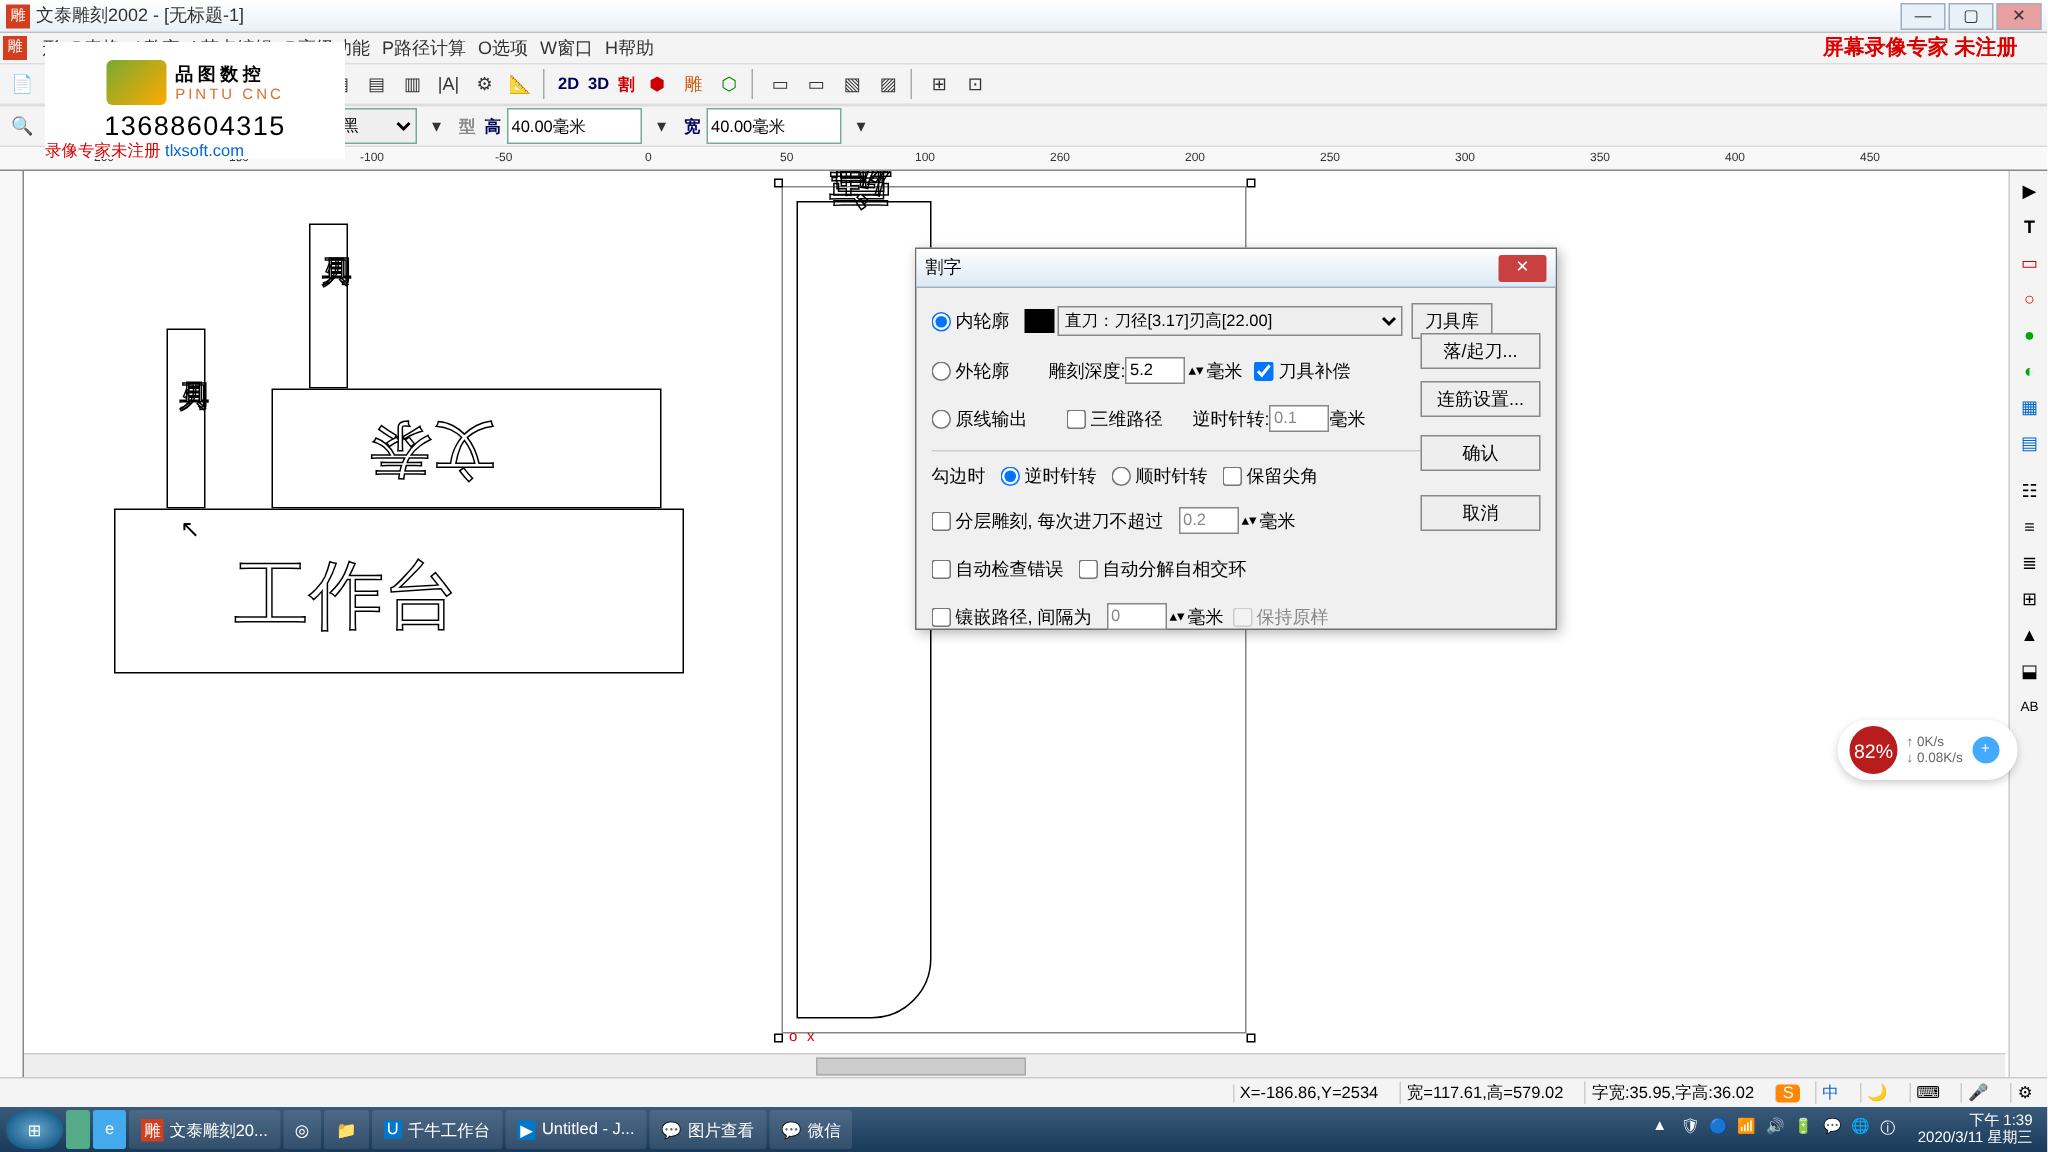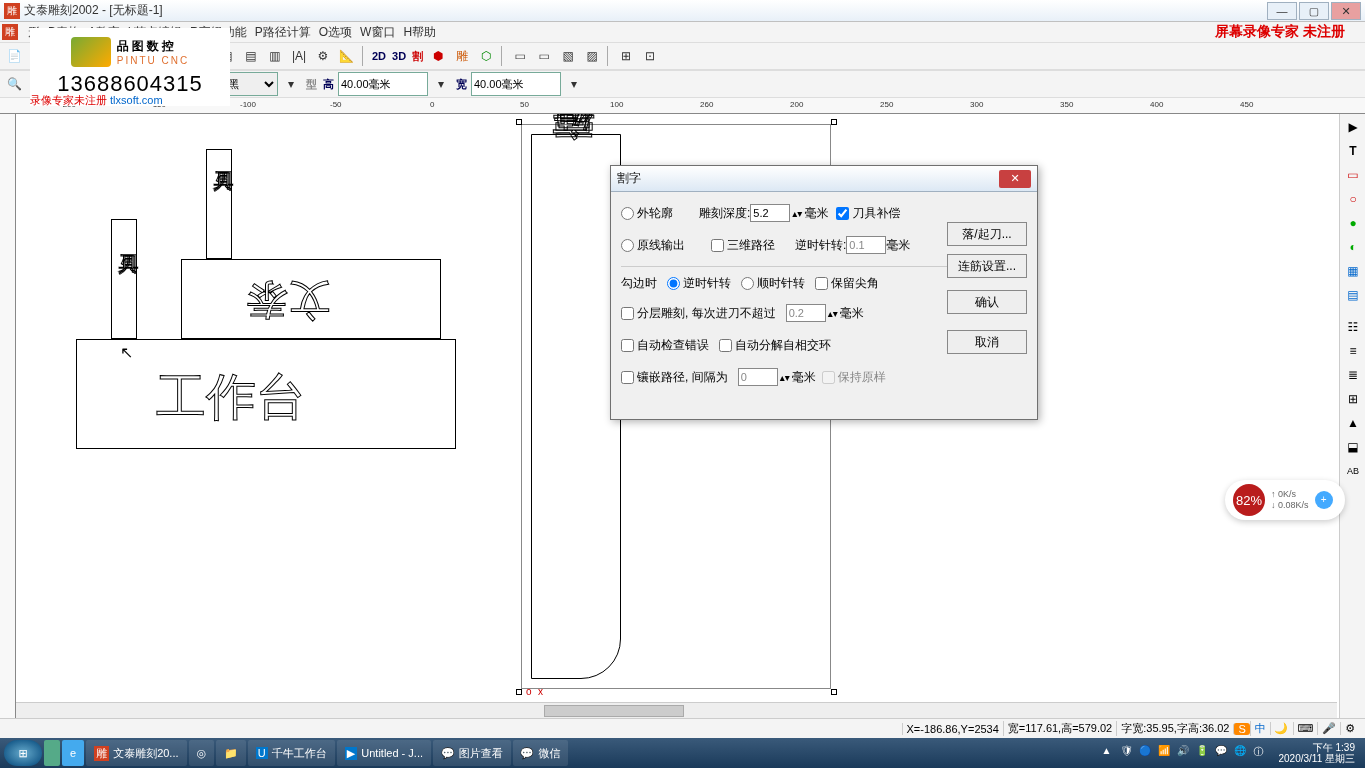--- a/index.html
+++ b/index.html
@@ -16,21 +16,21 @@
 .menubar { height:20px; display:flex; align-items:center; font-size:12px; padding-left:2px; background:#f4f4f4; position:relative; }
 .menubar .m { padding:2px 4px; cursor:pointer; color:#333; }
 .menubar .watermark { position:absolute; right:20px; color:#d00; font-size:14px; font-weight:bold; }
 
 
 .logo { position:absolute; left:30px; top:28px; width:200px; height:78px; background:#fff; z-index:50; display:flex; flex-direction:column; align-items:center; justify-content:center; border:none; }
 .logo .brand { display:flex; align-items:center; gap:6px; }
 .logo .mark { width:40px; height:30px; background:linear-gradient(135deg,#7a3,#fa0); border-radius:4px; }
 .logo .txt1 { font-size:12px; font-weight:bold; letter-spacing:3px; }
 .logo .txt2 { font-size:10px; color:#e07030; letter-spacing:2px; }
-.logo .phone { font-size:22px; margin-top:4px; letter-spacing:1px; }
+.logo .phone { font-size:18px; margin-top:4px; letter-spacing:1px; }
 .logo .wm2 { position:absolute; bottom:-2px; left:0; font-size:11px; }
 .logo .wm2 .r { color:#d00; }
 .logo .wm2 .b { color:#06c; }
 
 
 .tb { height:28px; background:#f4f4f4; border-top:1px solid #ddd; border-bottom:1px solid #ddd; display:flex; align-items:center; padding:0 4px; gap:2px; font-size:11px; }
 .tb .btn { width:22px; height:22px; border:1px solid transparent; display:inline-flex; align-items:center; justify-content:center; cursor:pointer; font-size:12px; color:#333; }
 .tb .sep { width:4px; height:20px; border-left:1px solid #aaa; margin:0 2px; }
 .tb .lbl { font-size:11px; color:#005; font-weight:bold; padding:0 2px; }
 .tb select, .tb input[type=text] { height:24px; font-size:11px; border:1px solid #7a9; padding:0 2px; }
@@ -59,21 +59,21 @@
 .dialog .dtitle .dclose { margin-left:auto; width:32px; height:18px; background:#c84040; color:#fff; text-align:center; line-height:16px; border-radius:2px; cursor:pointer; font-size:11px; }
 .dialog .dbody { padding:10px 10px; position:relative; }
 .dialog .row { display:flex; align-items:center; margin-bottom:10px; min-height:22px; }
 .dialog .rbtn { width:80px; height:24px; border:1px solid #888; background:#eee; cursor:pointer; font-size:12px; position:absolute; }
 .dialog input[type=radio],.dialog input[type=checkbox]{ margin-right:3px; vertical-align:middle; }
 .dialog label { margin-right:10px; }
 .dialog input[type=text]{ width:40px; height:18px; border:1px solid #888; font-size:11px; padding:0 2px; }
 .dialog select { height:20px; font-size:11px; border:1px solid #888; width:230px; }
 
 
-.status { position:absolute; left:0; right:0; bottom:30px; height:20px; background:#f4f4f4; border-top:1px solid #ccc; display:flex; align-items:center; font-size:11px; padding:0 6px; justify-content:flex-end; gap:0; }
+.status { position:absolute; left:0; right:0; bottom:30px; height:20px; background:#f4f4f4; border-top:1px solid #ccc; display:flex; align-items:center; font-size:11px; padding:0 6px; justify-content:flex-end; gap:10px; }
 .status span { border-left:1px solid #ccc; padding:0 4px; }
 
 
 .taskbar { position:absolute; left:0; right:0; bottom:0; height:30px; background:linear-gradient(#3a5a7a,#1a3a5a); display:flex; align-items:center; padding:0 4px; gap:2px; font-size:11px; color:#fff; }
 .taskbar .start { width:38px; height:26px; background:radial-gradient(#6ac,#047); border-radius:13px; display:flex; align-items:center; justify-content:center; cursor:pointer; }
 .taskbar .titem { height:26px; padding:0 8px; display:flex; align-items:center; gap:4px; background:rgba(255,255,255,.1); border-radius:2px; cursor:pointer; max-width:120px; overflow:hidden; white-space:nowrap; }
 .taskbar .tray { margin-left:auto; display:flex; align-items:center; gap:3px; font-size:10px; }
 .taskbar .tray .clock { text-align:right; line-height:1.1; padding:0 6px; }
 .taskbar .tray .ti { width:16px; height:16px; }
 
@@ -248,20 +248,26 @@
   <div style="font-size:9px">AB</div>
 </div>
 
 <div class="dialog">
   <div class="dtitle">
     <span>割字</span>
     <div class="dclose">✕</div>
   </div>
   <div class="dbody">
     <div class="row">
+      <label><input type="radio" name="c" checked="" style=""><span>内轮廓</span></label>
+      <span style="width:20px;height:16px;background:#000;display:inline-block;margin-right:2px"></span>
+      <select><option>直刀：刀径[3.17]刃高[22.00]</option></select>
+      <button class="rbtn" style="position:static;margin-left:6px;width:54px">刀具库</button>
+    </div>
+    <div class="row">
       <label><input type="radio" name="c" style=""><span>外轮廓</span></label>
       <span style="margin-left:16px">雕刻深度:</span>
       <input type="text" value="5.2" style="">
       <span style="font-size:10px;margin:0 2px">▴▾</span>
       <span>毫米</span>
       <label style="margin-left:8px"><input type="checkbox" checked="" style=""><span>刀具补偿</span></label>
     </div>
     <div class="row">
       <label><input type="radio" name="c" style=""><span>原线输出</span></label>
       <label style="margin-left:16px"><input type="checkbox" style=""><span>三维路径</span></label>

